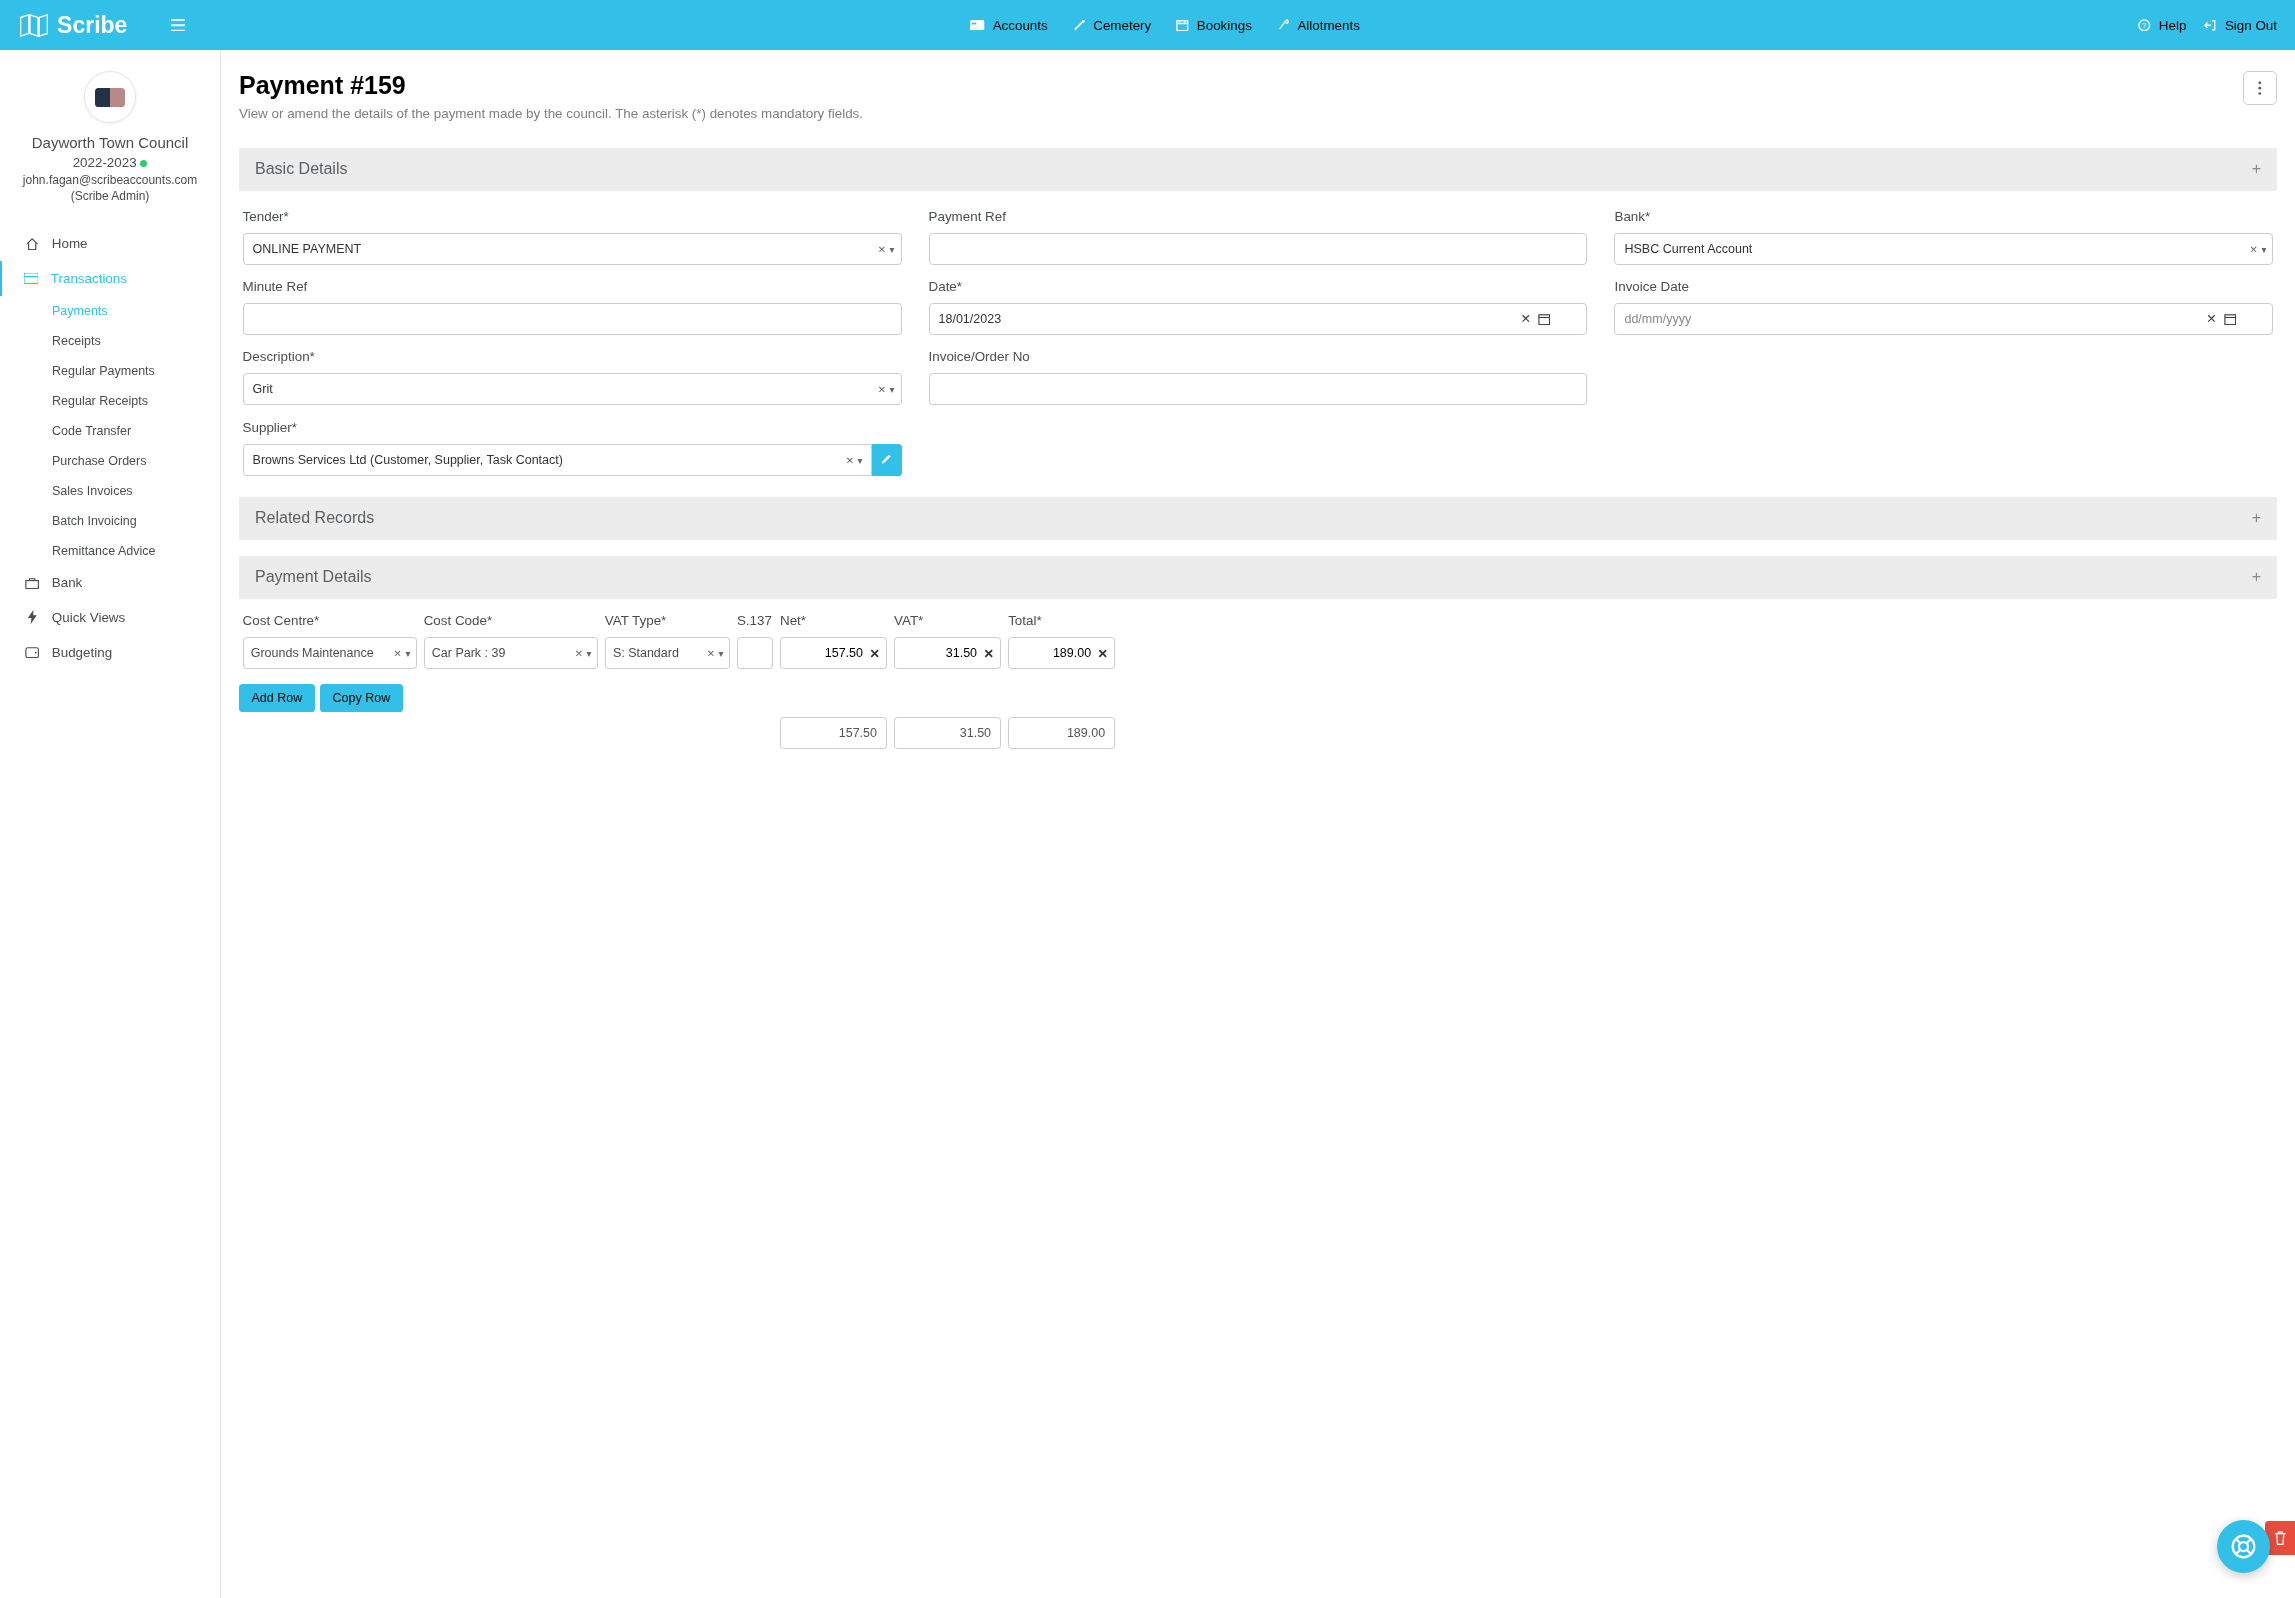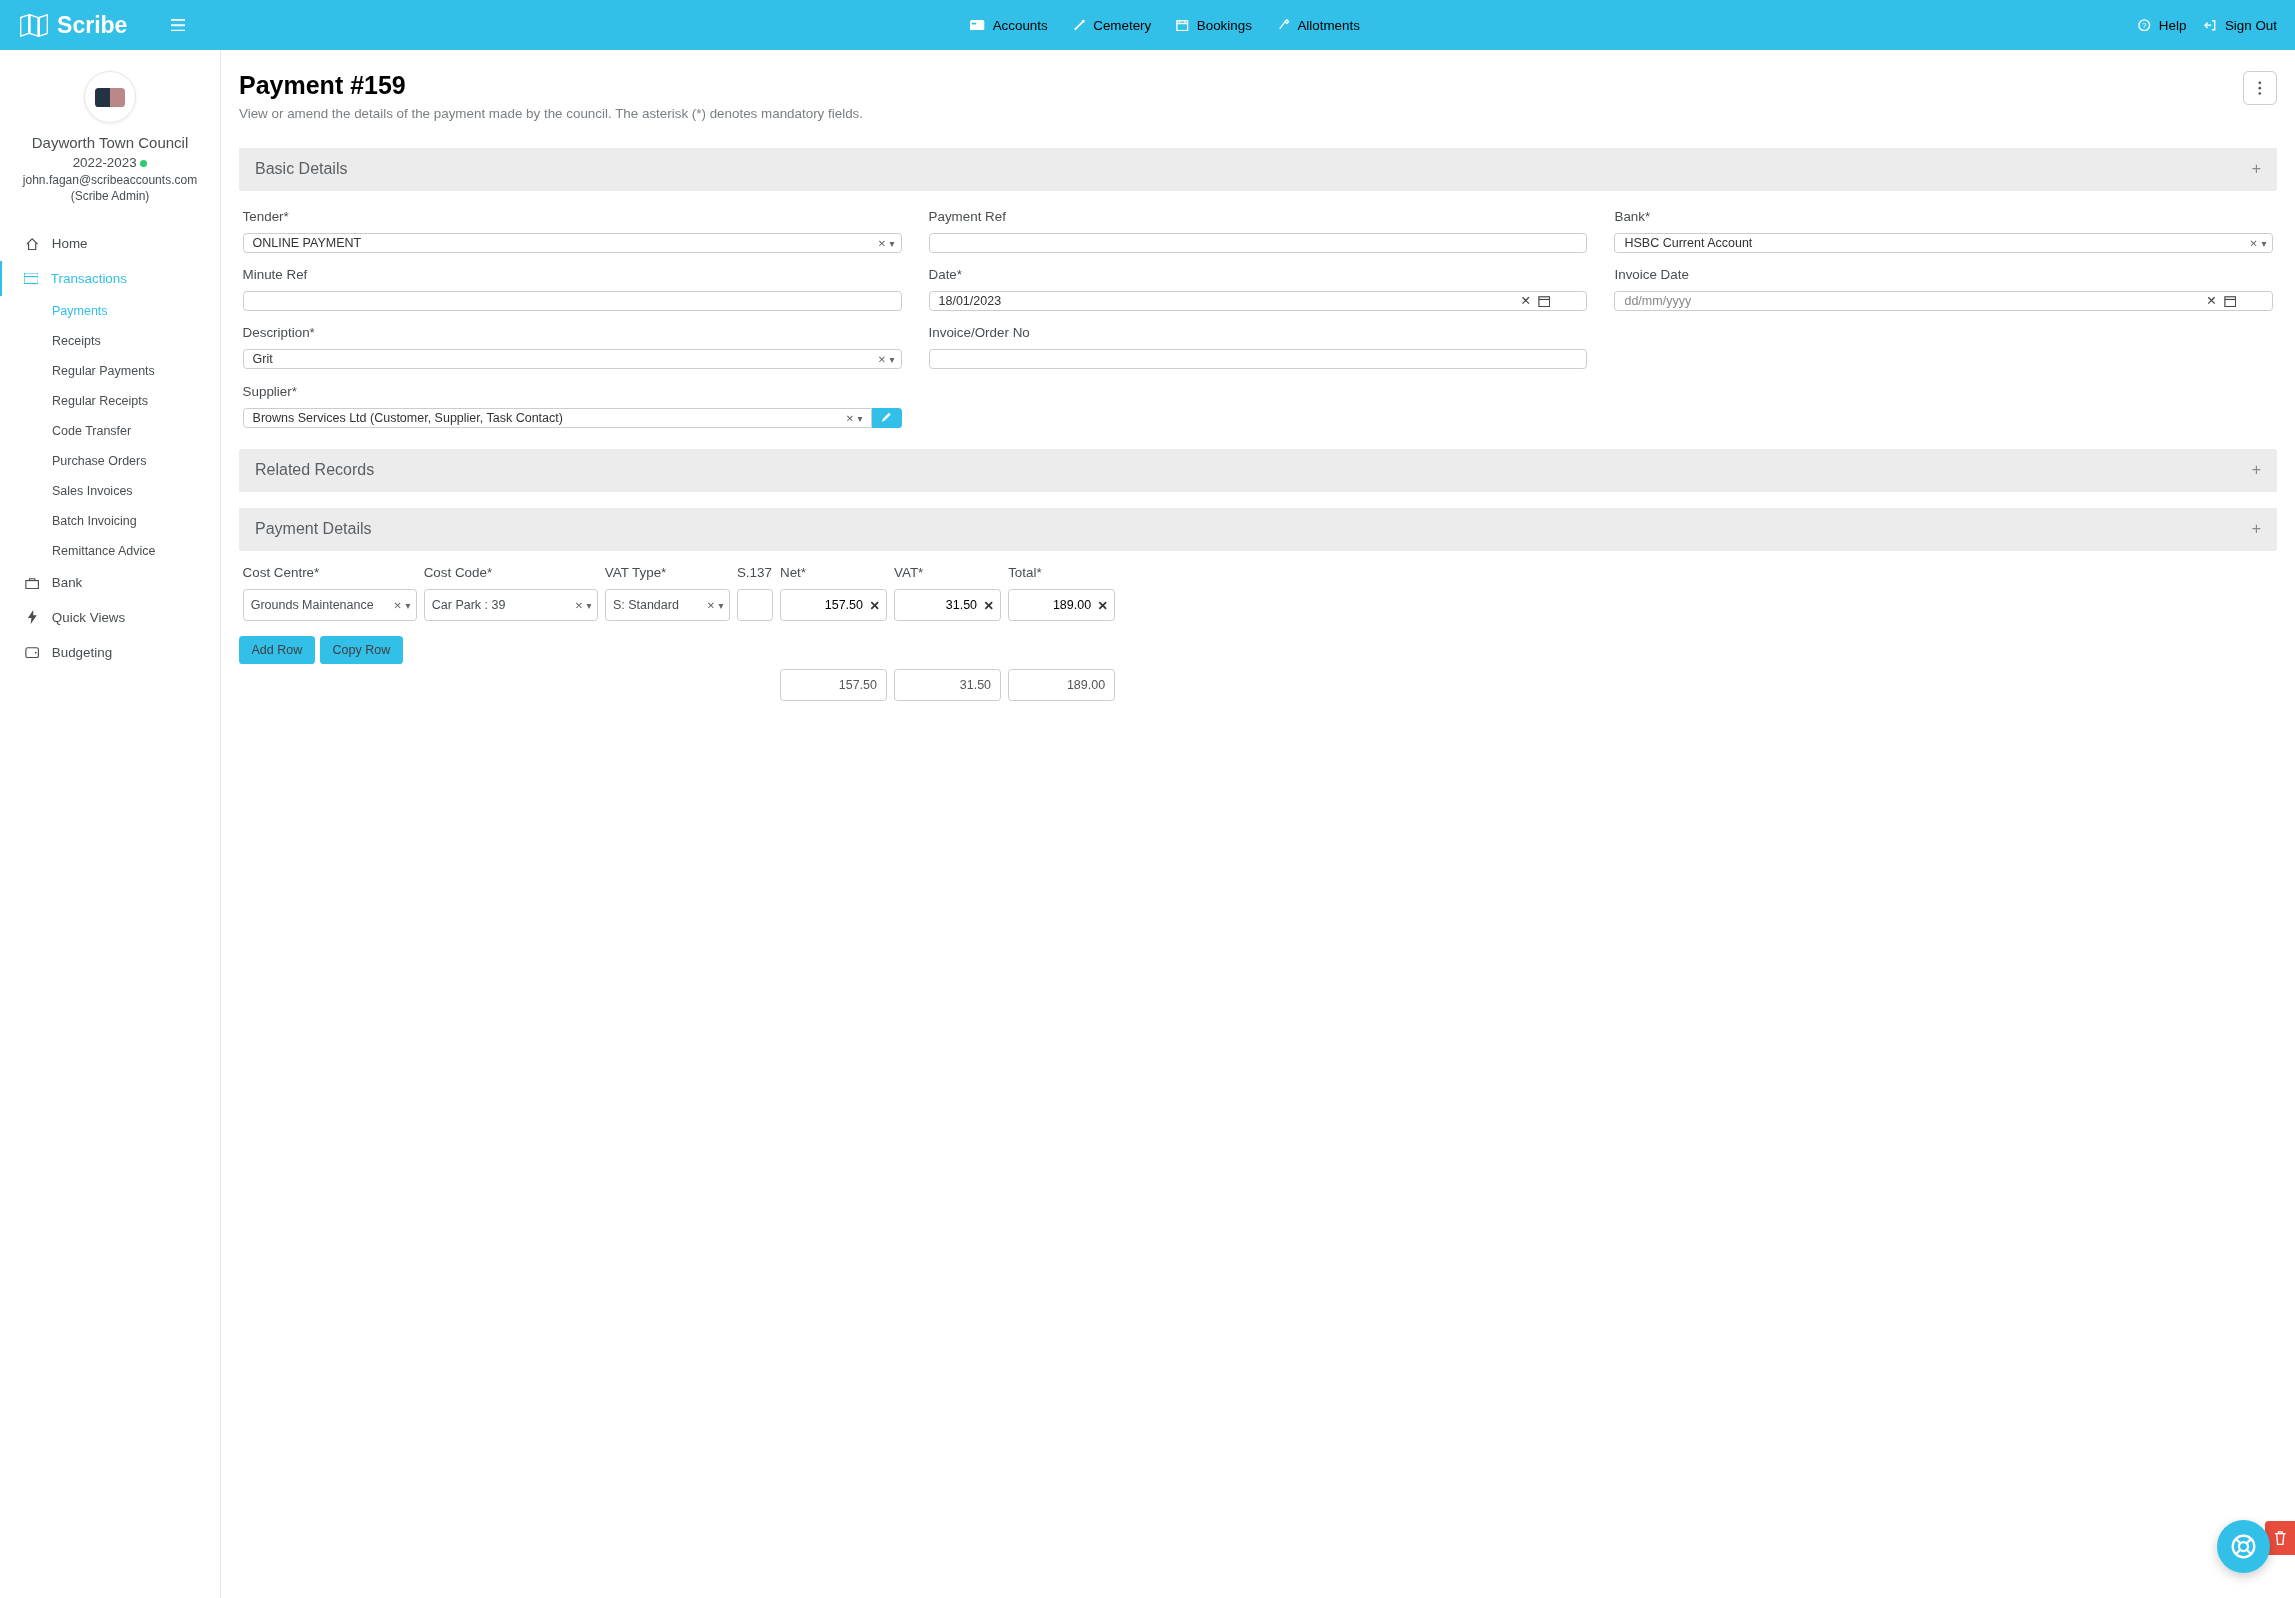--- a/index.html
+++ b/index.html
@@ -43,21 +43,21 @@
   .kebab-btn { width: 34px; height: 34px; border: 0.9px solid #ccc; border-radius: 5.3px; background: #fff; display: flex; align-items: center; justify-content: center; cursor: pointer; }
   
   .section-header { background: #ececec; padding: 12.5px 16px; font-size: 16px; font-weight: 500; color: #5a5f63; display: flex; justify-content: space-between; align-items: center; border-radius: 1.8px; margin-bottom: 0; }
   .section-header .plus { color: #888; font-size: 16px; }
   .section-body { padding: 18px 3.6px 21.4px; }
   
   .form-grid { display: grid; grid-template-columns: 1fr 1fr 1fr; gap: 14.3px 27px; }
   .field {}
   .field label { display: block; font-size: 13.4px; font-weight: 500; color: #494e52; margin-bottom: 9px; }
   .control { position: relative; }
-  .select-box, .text-input, .date-input { width: 100%; height: 20px; border: 0.9px solid #ccc; border-radius: 3.6px; padding: 0 36px 0 9px; font-size: 12.5px; background: #fff; color: #333; display:flex; align-items:center;}
+  .select-box, .text-input, .date-input { width: 100%; height: 32px; border: 0.9px solid #ccc; border-radius: 3.6px; padding: 0 36px 0 9px; font-size: 12.5px; background: #fff; color: #333; display:flex; align-items:center;}
   .select-box { cursor: pointer; }
   .select-icons { position: absolute; right: 7.1px; top: 50%; transform: translateY(-50%); display: flex; gap: 3.6px; color: #666; font-size: 9.8px; align-items:center;}
   .date-input { color: #333; justify-content: space-between;}
   .date-input.placeholder { color: #888;}
   .date-right { display:flex; gap:7.1px; align-items:center; color:#444;}
   
   .supplier-row { display: flex; }
   .supplier-row .select-box { border-top-right-radius: 0; border-bottom-right-radius: 0; }
   .edit-btn { width: 30px; background: #32c0e8; border: none; border-top-right-radius: 3.6px; border-bottom-right-radius: 3.6px; color: #fff; display:flex; align-items:center; justify-content:center; cursor:pointer;}
   
@@ -66,21 +66,21 @@
   .detail-row { display: grid; grid-template-columns: 174px 174px 125px 36px 107px 107px 107px 36px; gap: 7.1px; padding: 0 3.6px 9px; align-items:center;}
   .small-input { height: 32px; border: 0.9px solid #ccc; border-radius: 3.6px; padding: 0 7.1px; font-size: 12.5px; width: 100%; }
   .num-wrap { position: relative; }
   .num-wrap .small-input { text-align: right; padding-right: 23px; }
   .num-wrap .x { position: absolute; right: 7.1px; top: 50%; transform: translateY(-50%); color: #333; font-weight:700;}
   .mini-select { position: relative; height: 32px; border: 0.9px solid #ccc; border-radius: 3.6px; padding: 0 27px 0 7.1px; font-size: 12.5px; display:flex; align-items:center; cursor:pointer; background:#fff;}
   .mini-select .select-icons{ right:5.3px;}
   .checkbox-cell { height:32px; border:0.9px solid #ccc; border-radius:3.6px;}
   
   .btn-row { display:flex; gap:5.3px; margin-top: 5.3px;}
-  .btn { padding: 7.1px 12.5px; border: none; border-radius: 3.6px; background: #32c0e8; color: #404040; font-size: 12.5px; cursor: pointer;}
+  .btn { padding: 7.1px 12.5px; border: none; border-radius: 3.6px; background: #32c0e8; color: #000000; font-size: 12.5px; cursor: pointer;}
   
   .totals-row { display: grid; grid-template-columns: 174px 174px 125px 36px 107px 107px 107px 36px; gap: 7.1px; padding: 5.3px 3.6px 0; }
   .total-box { height:32px; border:0.9px solid #ccc; border-radius:3.6px; display:flex; align-items:center; justify-content:flex-end; padding:0 9px; font-size:12.5px; color:#555;}
   
   
   .fab-help { position: fixed; right: 25px; bottom: 25px; width: 53px; height: 53px; border-radius: 50%; background: #32c0e8; display:flex; align-items:center; justify-content:center; box-shadow: 0 3.6px 10.7px rgba(0,0,0,.2); cursor:pointer;}
   .delete-side { position: fixed; right: 0; bottom: 43px; width: 30px; height: 34px; background: #e74c3c; border-top-left-radius:3.6px; border-bottom-left-radius:3.6px; display:flex; align-items:center; justify-content:center; cursor:pointer;}
   
   svg { display: block; }
 </style>

